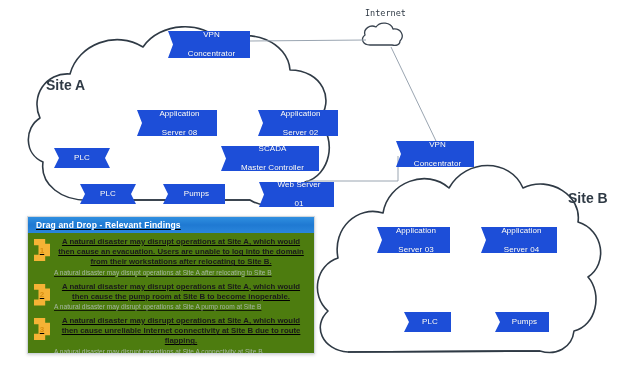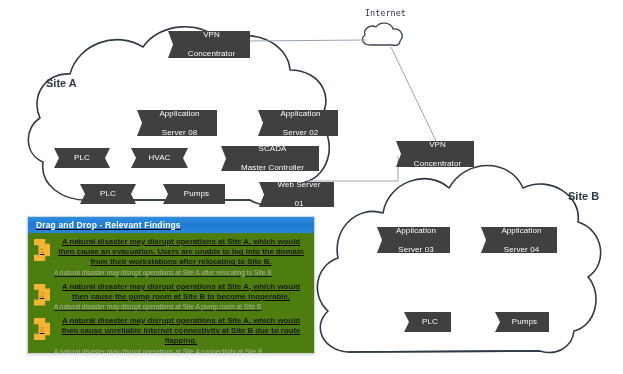--- a/index.html
+++ b/index.html
@@ -22,21 +22,21 @@
     position: absolute;
     left: 0;
     top: 0;
     width: 623px;
     height: 374px;
   }
 
   
   .node {
     position: absolute;
-    background: #404040;
+    background: #1d4ed8;
     color: #ffffff;
     font-size: 8px;
     line-height: 9.5px;
     text-align: center;
     display: flex;
     align-items: center;
     justify-content: center;
     letter-spacing: .1px;
     box-sizing: border-box;
     padding: 1px 4px 1px 9px;
@@ -47,21 +47,21 @@
   .node.both-notch {
     padding: 1px 9px 1px 9px;
     -webkit-clip-path: polygon(0 0, 100% 0, calc(100% - 5px) 50%, 100% 100%, 0 100%, 5px 50%);
     clip-path: polygon(0 0, 100% 0, calc(100% - 5px) 50%, 100% 100%, 0 100%, 5px 50%);
   }
   .node span { display: block; width: 100%; }
 
   
   .map-label {
     position: absolute;
-    font-size: 11px;
+    font-size: 14px;
     font-weight: bold;
     color: #2f3a45;
     white-space: nowrap;
   }
   .internet-label {
     position: absolute;
     font-size: 8.5px;
     color: #2f3a45;
     white-space: nowrap;
     font-family: "DejaVu Sans Mono", monospace;
@@ -201,23 +201,20 @@
 
   <div class="node" style="left:258px; top:110px; width:80px; height:26px;">
     <span><span>Application</span><br>
           <span>Server 02</span></span>
   </div>
 
   <div class="node both-notch" style="left:54px; top:148px; width:56px; height:20px;">
     <span>PLC</span>
   </div>
 
-  <div class="node both-notch" style="left:131px; top:148px; width:57px; height:20px;">
-    <span>HVAC</span>
-  </div>
 
   <div class="node" style="left:221px; top:146px; width:98px; height:25px;">
     <span><span>SCADA</span><br>
           <span>Master Controller</span></span>
   </div>
 
   <div class="node both-notch" style="left:80px; top:184px; width:56px; height:20px;">
     <span>PLC</span>
   </div>
 

